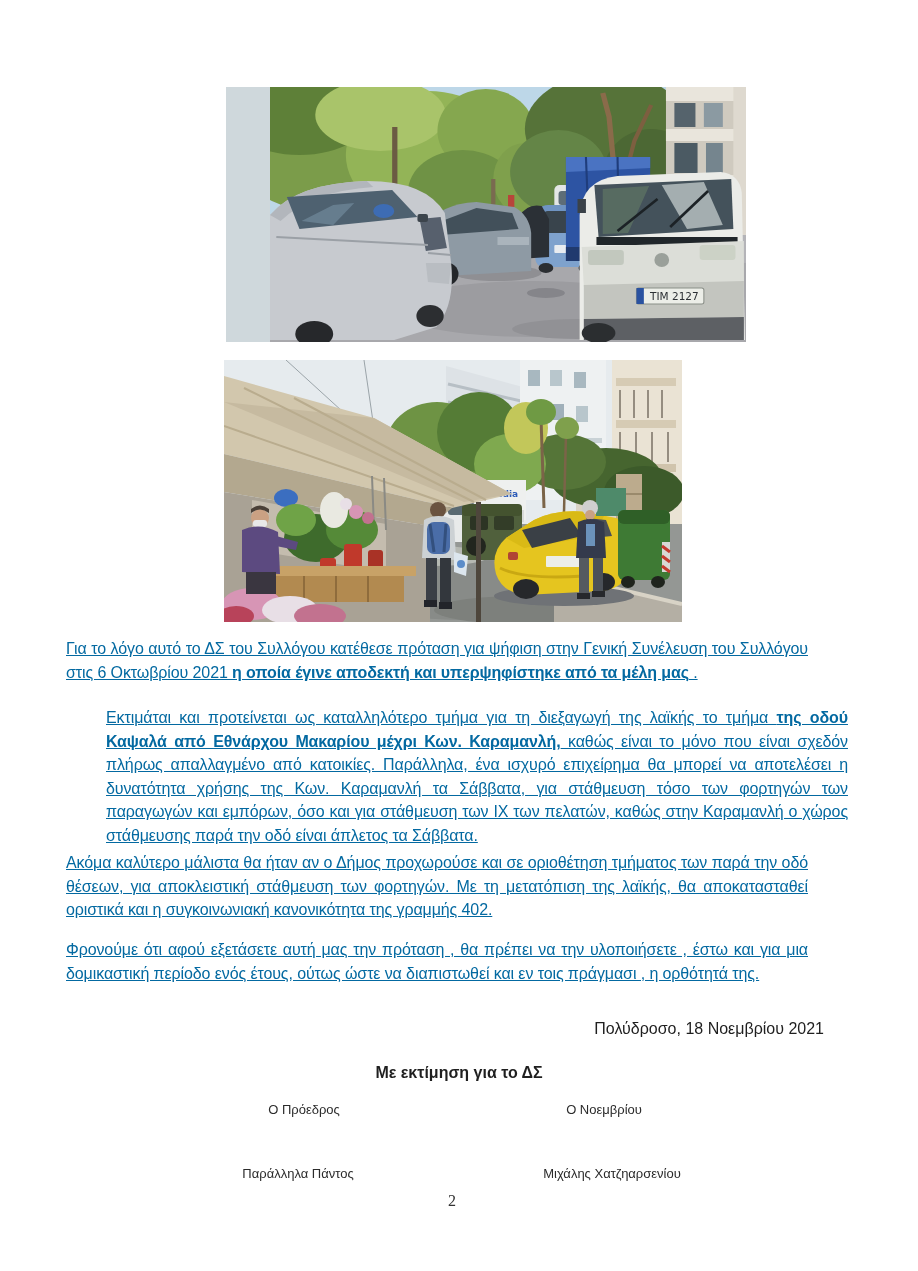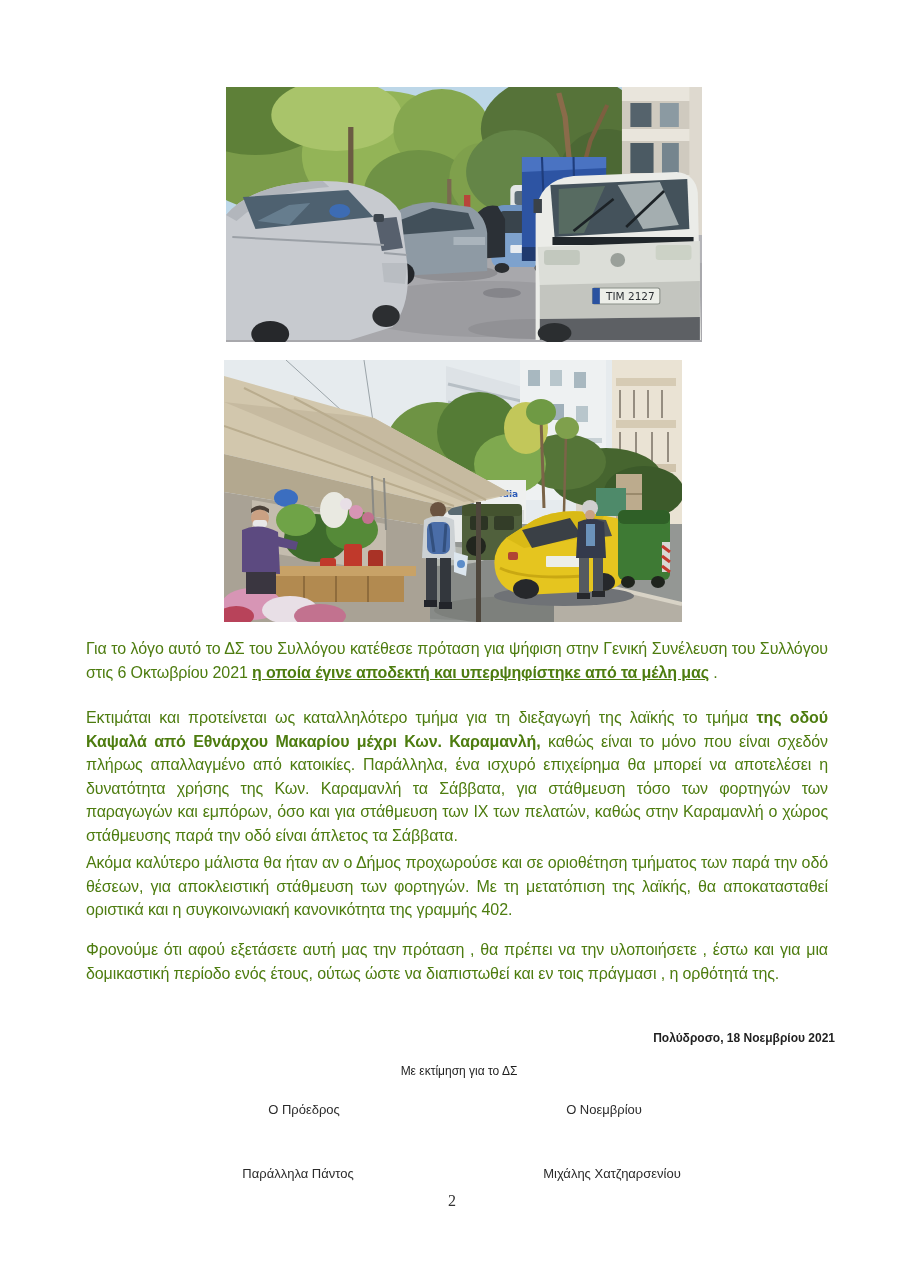--- a/index.html
+++ b/index.html
@@ -2,42 +2,42 @@
 <html><head>
 <meta charset="utf-8">
 <style>
   html,body { margin:0; padding:0; background:#ffffff; }
   .page {
     position:relative; width:918px; height:1271px; background:#ffffff;
     font-family:"Liberation Sans", sans-serif; color:#242424; overflow:hidden;
   }
   .photo { position:absolute; overflow:hidden; background:#cfd8dc; }
   .photo svg { display:block; width:100%; height:100%; }
-  .photo-1 { left:226px; top:87px;  width:476px; height:255px; }
+  .photo-1 { left:226px; top:87px;  width:476px; height:255px;padding-left:44px; }
   .photo-2 { left:224px; top:360px; width:458px; height:262px; }
 
   .para {
-    position:absolute; left:86px; width:742px; margin:0;
+    position:absolute; left:66px; width:742px; margin:0;
     font-size:16px; line-height:23.5px; text-align:justify;
-    letter-spacing:-0.1px; color:#4d7c0f;
+    letter-spacing:-0.1px; color:#0369a1;text-decoration:underline;
   }
   .para-1 { top:637px; }
-  .para-2 { top:706px; }
+  .para-2 { top:706px;margin-left:40px; }
   .para-3 { top:851px; }
   .para-4 { top:938px; }
   .em-bu { font-weight:bold; text-decoration:underline; }
   .em-b  { font-weight:bold; }
 
   .date-line {
-    position:absolute; top:1016px; left:78px; width:742px; margin:15px;
-    text-align:right; font-weight:bold; font-size:12px; color:#1f1f1f;
+    position:absolute; top:1016px; left:78px; width:742px; margin:4px;
+    text-align:right; font-weight:normal; font-size:16px; color:#1f1f1f;
   }
   .regards {
     position:absolute; top:1064px; left:0; width:918px; margin:0;
-    text-align:center; font-weight:normal; font-size:12px; color:#1f1f1f;
+    text-align:center; font-weight:bold; font-size:16px; color:#1f1f1f;
   }
   .sig {
     position:absolute; transform:translateX(-50%); white-space:nowrap;
     font-size:13px; color:#2b2b2b; margin:0;
   }
   .sig-title-left  { left:304px; top:1102px; }
   .sig-title-right { left:604px; top:1102px; }
   .sig-name-left   { left:298px; top:1166px; }
   .sig-name-right  { left:600px; top:1166px;margin-left:12px; }
   .pagenum {

